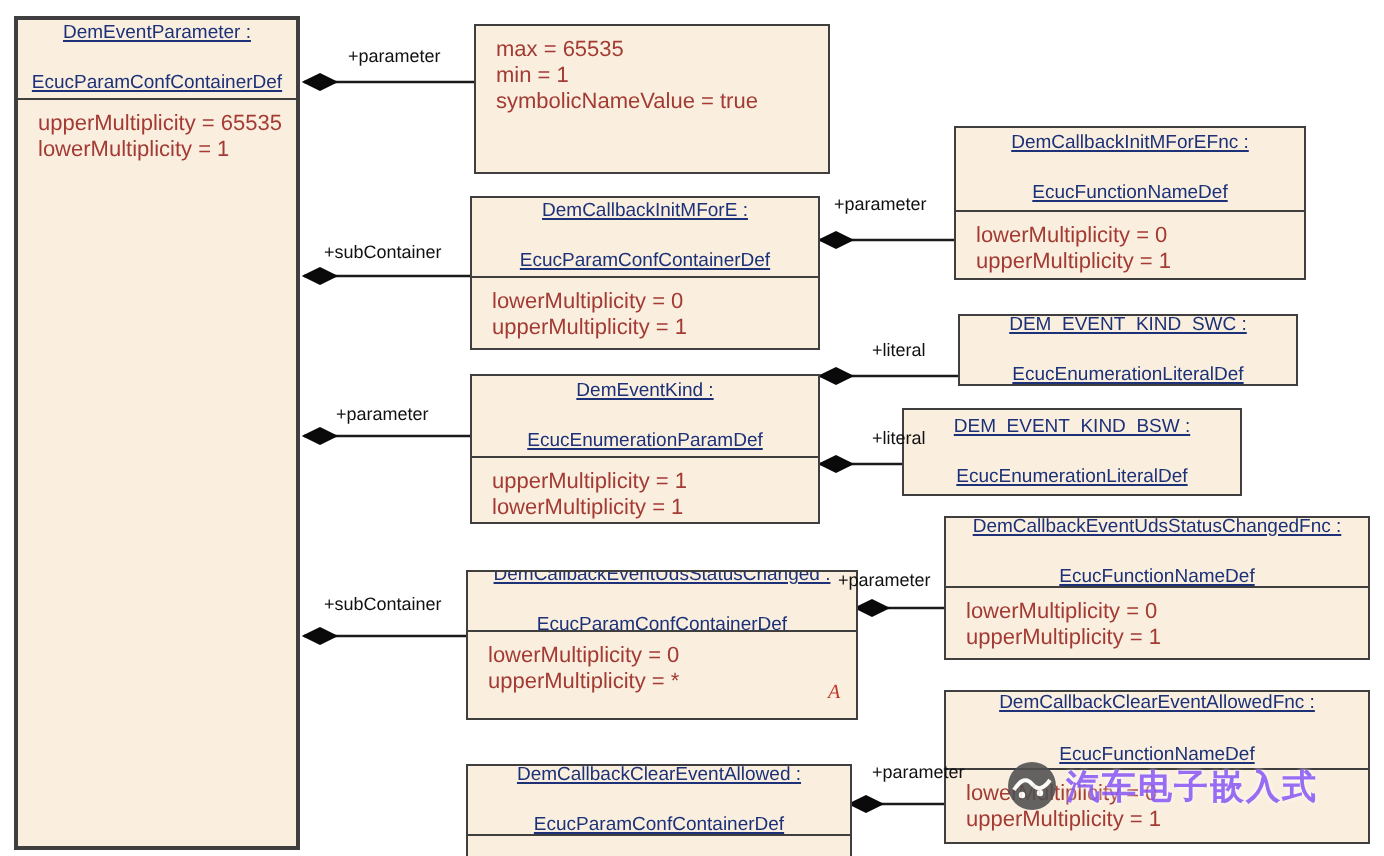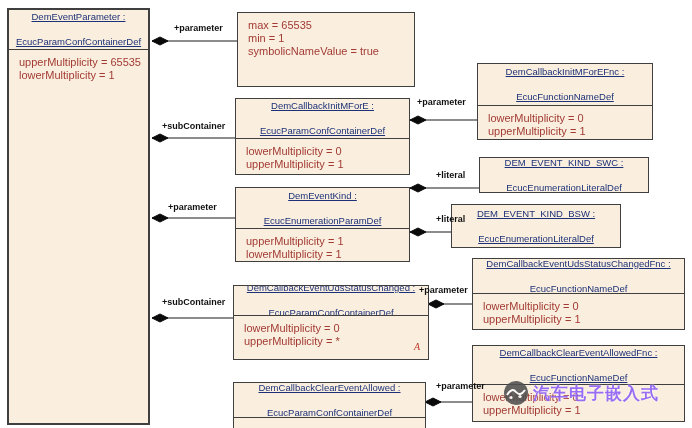--- a/index.html
+++ b/index.html
@@ -39,27 +39,27 @@
   .b-uds .box-title{height:30px;}
   .b-clear   {left:233px;top:382px;width:193px;height:58px;}
   .b-clear .box-title{height:35px;}
   .b-initfnc {left:477px;top:63px; width:176px;height:77px;}
   .b-initfnc .box-title{height:42px;}
   .b-swc     {left:479px;top:157px;width:170px;height:36px;}
   .b-bsw     {left:451px;top:204px;width:170px;height:44px;}
   .b-udsfnc  {left:472px;top:258px;width:213px;height:72px;}
   .b-udsfnc .box-title{height:35px;}
   .b-clearfnc{left:472px;top:345px;width:213px;height:77px;}
-  .b-clearfnc .box-title{height:39px;}
+  .b-clearfnc .box-title{height:39px;justify-content:space-between;}
   
   #wires{position:absolute;left:0;top:0;width:692px;height:428px;}
   #wires line{stroke:#1a1a1a;stroke-width:1.2;}
   #wires polygon{fill:#0a0a0a;stroke:#0a0a0a;}
   .conn-label{
-    position:absolute;color:#111;font-size:9px;line-height:10px;white-space:nowrap;font-weight:bold;
+    position:absolute;color:#111;font-size:9px;line-height:10px;white-space:nowrap;
   }
   .corner-marker{
     position:absolute;left:414px;top:342px;color:#c0392b;
     font-family:"Liberation Serif","DejaVu Serif",serif;
     font-style:italic;font-size:10px;line-height:10px;
   }
   
   .watermark{
     position:absolute;left:503px;top:380px;display:flex;align-items:center;gap:4px;
     opacity:0.88;

